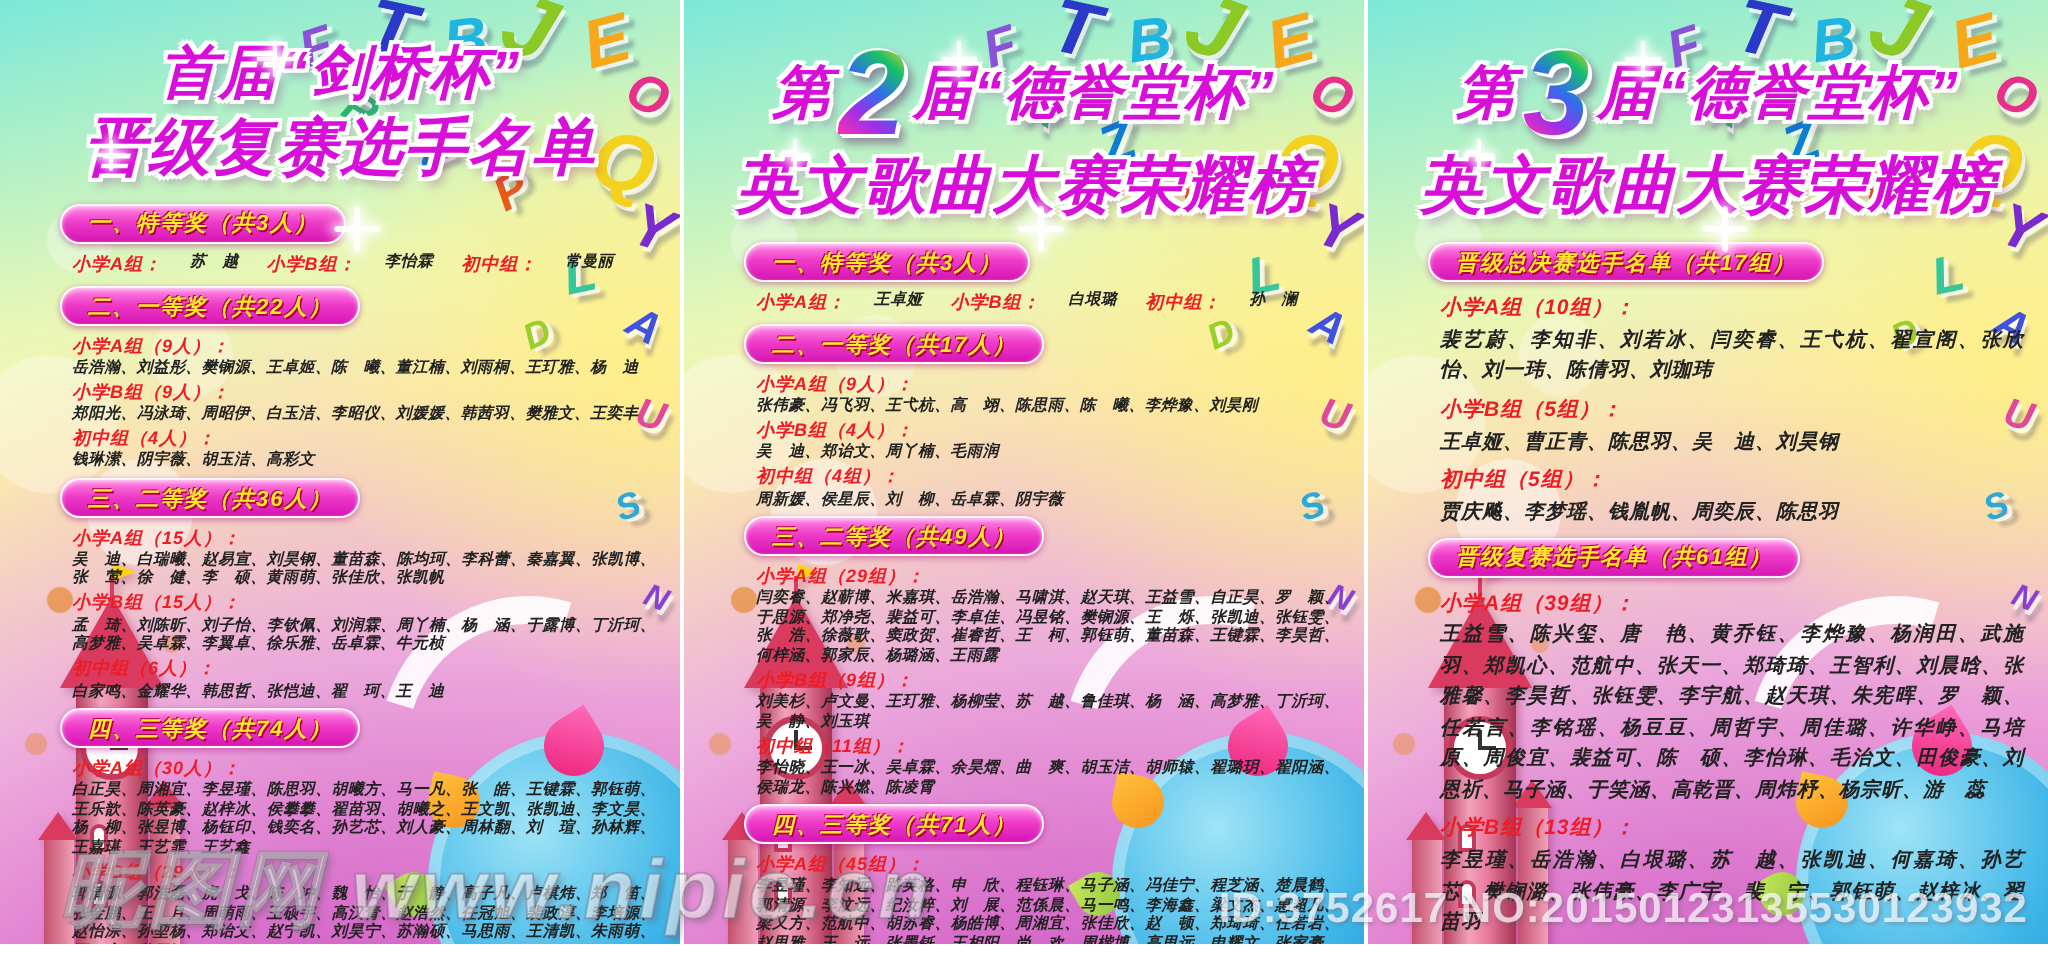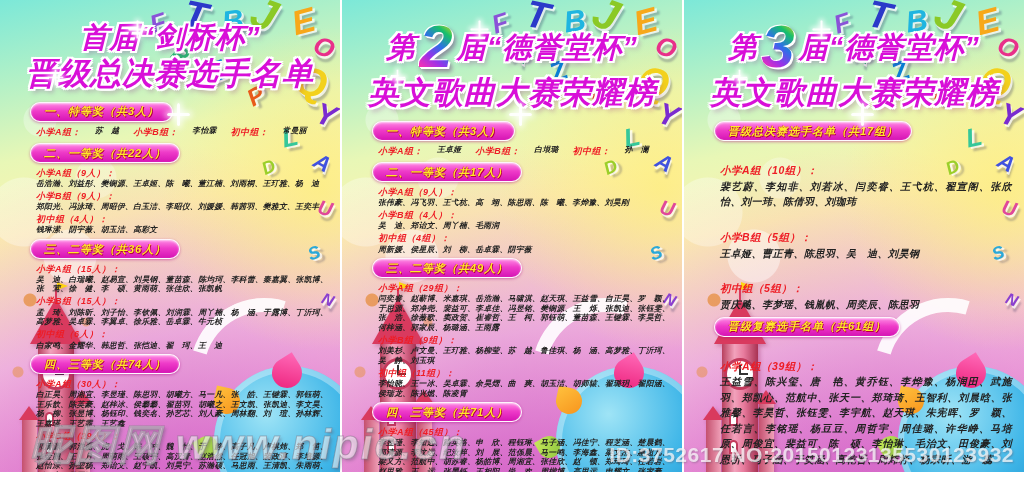--- a/index.html
+++ b/index.html
@@ -48,21 +48,21 @@
   .sections{position:relative;z-index:4;padding:6px 12px 0 36px;}
   .pill{display:inline-block;padding:1.5px 13px;margin:4px 0 2px -6px;border-radius:11px;
     background:linear-gradient(180deg,#ff8ae4 0%,#ef3cc9 45%,#d614b4 100%);
     border:1px solid rgba(255,255,255,.95);box-shadow:0 1px 3px rgba(170,0,130,.45), inset 0 1px 2px rgba(255,255,255,.6);
     color:#ffe929;font-size:11px;font-weight:bold;letter-spacing:1px;
     text-shadow:0.8px 0.8px 0 #b3003f, -0.5px -0.5px 0 #b3003f;}
   .glabel{color:#ee1c25;font-weight:bold;}
   .names{color:#222;font-weight:bold;text-align:justify;}
   .dense .glabel{font-size:9px;line-height:1.35;margin-top:1.5px;letter-spacing:.5px;}
   .dense .names{font-size:7.8px;line-height:1.24;letter-spacing:.3px;}
-  .roomy .glabel{font-size:10.5px;line-height:1.6;margin-top:19px;letter-spacing:.5px;}
+  .roomy .glabel{font-size:10.5px;line-height:1.6;margin-top:3px;letter-spacing:.5px;}
   .roomy .names{font-size:10px;line-height:1.55;letter-spacing:.5px;}
   .inline-row{display:flex;gap:14px;margin:2px 0 1px 0;white-space:nowrap;}
   .inline-row .glabel{margin-top:0;}
   .inline-row .names{text-align:left;}
   .dense .inline-row{font-size:9px;}
   
   .castle{position:absolute;left:6px;bottom:-6px;width:104px;height:196px;z-index:3;pointer-events:none;
     filter:drop-shadow(2px 2px 2px rgba(140,30,80,.35));}
   .c-tower{position:absolute;left:32px;bottom:0;width:36px;height:138px;border-radius:5px 5px 0 0;
     background:linear-gradient(90deg,#b8405e,#f2a2bc 35%,#e87c9e 60%,#a83252);}
@@ -127,21 +127,21 @@
         <span class="letter3d" style="left: 322px; top: 292px; font-size: 16px; color: rgb(138, 63, 208); transform: rotate(22deg);">N</span>
       </div>
     <i class="sparkle sp1"></i>
     <i class="sparkle sp2"></i>
     <i class="sparkle sp3"></i>
     <header class="title">
       <div class="t-line">
           <span>首届“剑桥杯”</span>
           <span></span>
         </div>
-      <div class="t-line t-line2">晋级总决赛选手名单</div>
+      <div class="t-line t-line2">晋级复赛选手名单</div>
     </header>
     <div class="sections"><div class="pill">一、特等奖（共3人）</div><div class="inline-row">
           <span class="glabel">小学A组：</span>
           <span class="names">苏　越</span>
           <span class="glabel">小学B组：</span>
           <span class="names">李怡霖</span>
           <span class="glabel">初中组：</span>
           <span class="names">常曼丽</span>
         </div><div class="pill">二、一等奖（共22人）</div><div class="glabel">小学A组（9人）：</div><div class="names">岳浩瀚、刘益彤、樊锎源、王卓姬、陈　曦、董江楠、刘雨桐、王玎雅、杨　迪</div><div class="glabel">小学B组（9人）：</div><div class="names">郑阳光、冯泳琦、周昭伊、白玉洁、李昭仪、刘媛媛、韩茜羽、樊雅文、王奕丰</div><div class="glabel">初中组（4人）：</div><div class="names">钱琳潆、阴宇薇、胡玉洁、高彩文</div><div class="pill">三、二等奖（共36人）</div><div class="glabel">小学A组（15人）：</div><div class="names">吴　迪、白瑞曦、赵易宣、刘昊钢、董苗森、陈均珂、李科蕾、秦嘉翼、张凯博、张　莺、徐　健、李　硕、黄雨萌、张佳欣、张凯帆</div><div class="glabel">小学B组（15人）：</div><div class="names">孟　琦、刘陈昕、刘子怡、李钦佩、刘润霖、周丫楠、杨　涵、于露博、丁沂珂、高梦雅、吴卓霖、李翼卓、徐乐雅、岳卓霖、牛元桢</div><div class="glabel">初中组（6人）：</div><div class="names">白家鸣、金耀华、韩思哲、张恺迪、翟　珂、王　迪</div><div class="pill">四、三等奖（共74人）</div><div class="glabel">小学A组（30人）：</div><div class="names">白正昊、周湘宜、李昱瑾、陈思羽、胡曦方、马一凡、张　皓、王键霖、郭钰萌、王乐歆、陈英豪、赵梓冰、侯攀攀、翟苗羽、胡曦之、王文凯、张凯迪、李文昊、杨　柳、张昱博、杨钰印、钱奕名、孙艺芯、刘人豪、周林翻、刘　瑄、孙林辉、王嘉璂、王艺霏、王艺鑫</div><div class="glabel">小学B组（29人）：</div><div class="names">郭清源、郭浩磊、虎　戈、陈　冲、魏　怡、于　静、高子凡、卢棋炜、郑　笛、张金鹏、王　月、周萌雨、王硕宇、高汉青、赵浩然、任冠旭、裴政淳、李培源、赵怡淙、孙堃杨、郑诒文、赵宁凯、刘昊宁、苏瀚硕、马思雨、王清凯、朱雨萌、王　宇、魏玉涵</div></div>
     <div class="castle">

